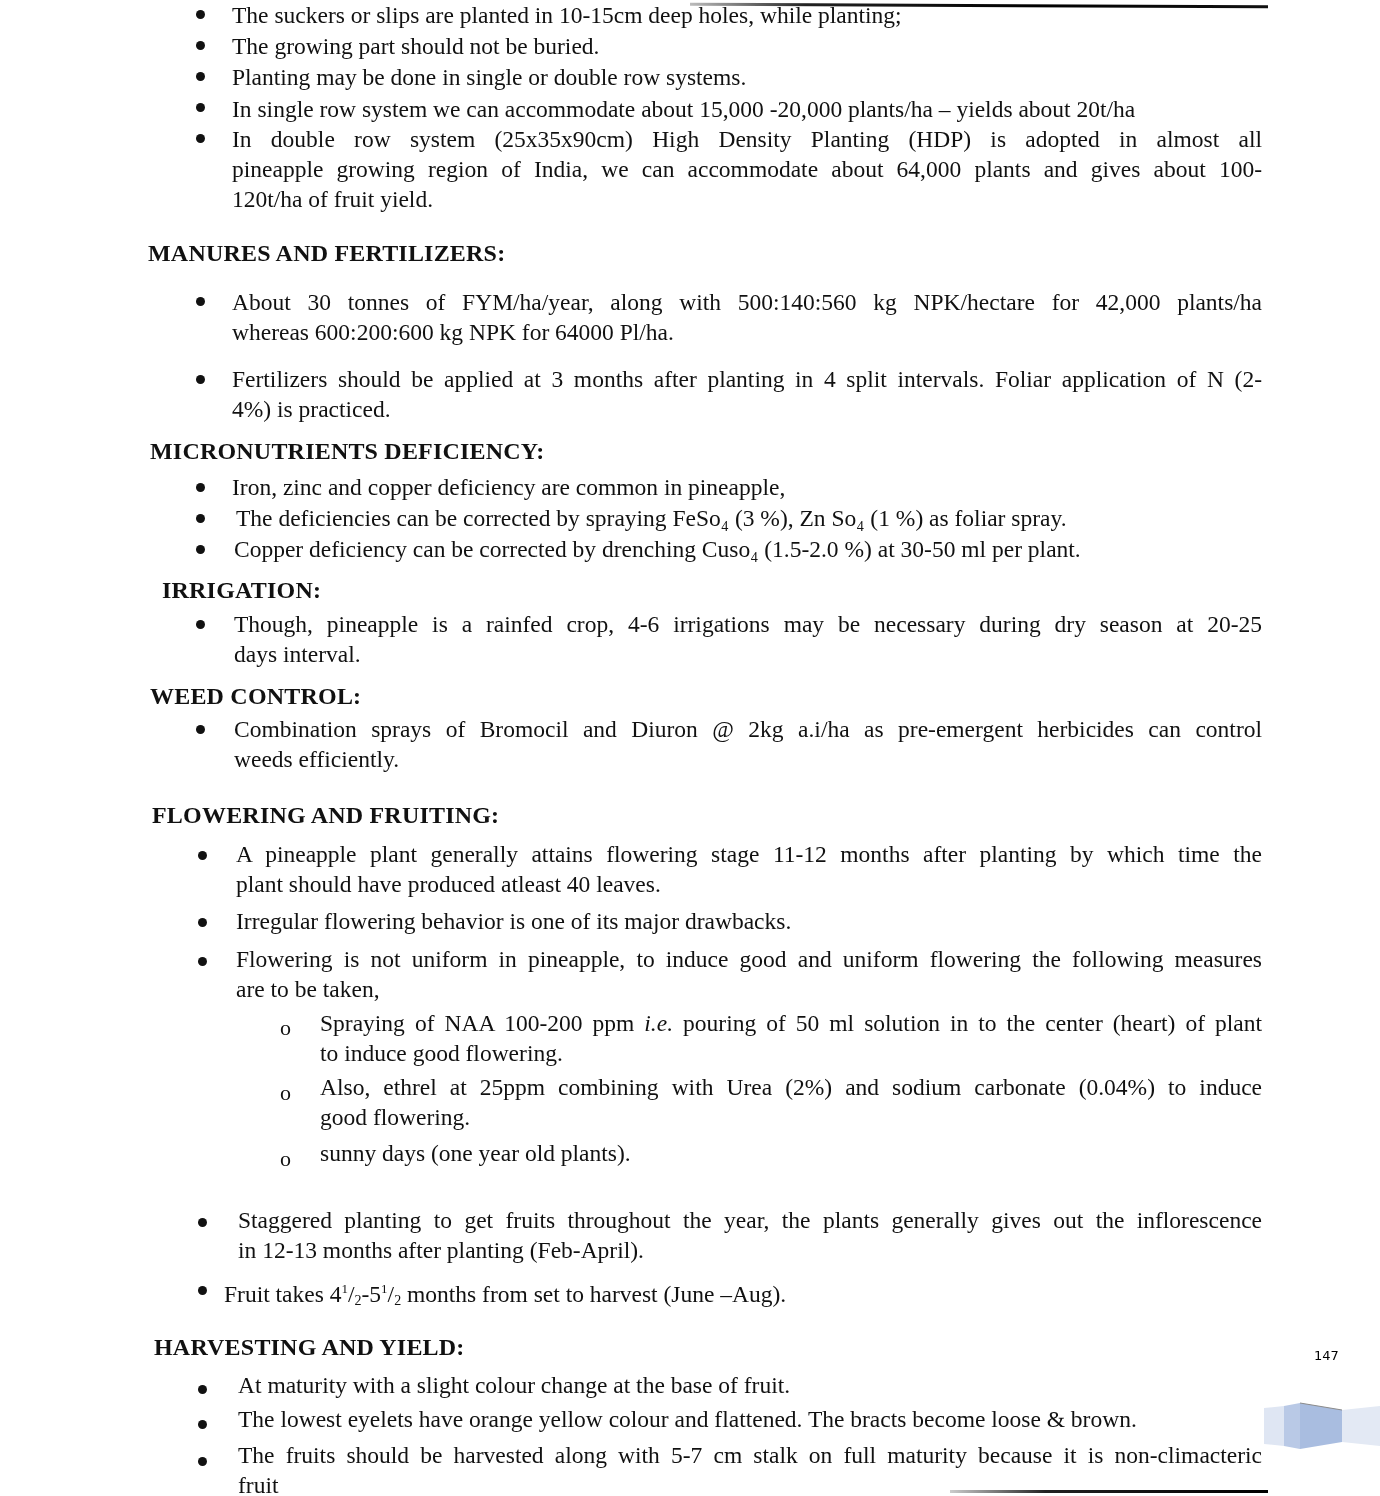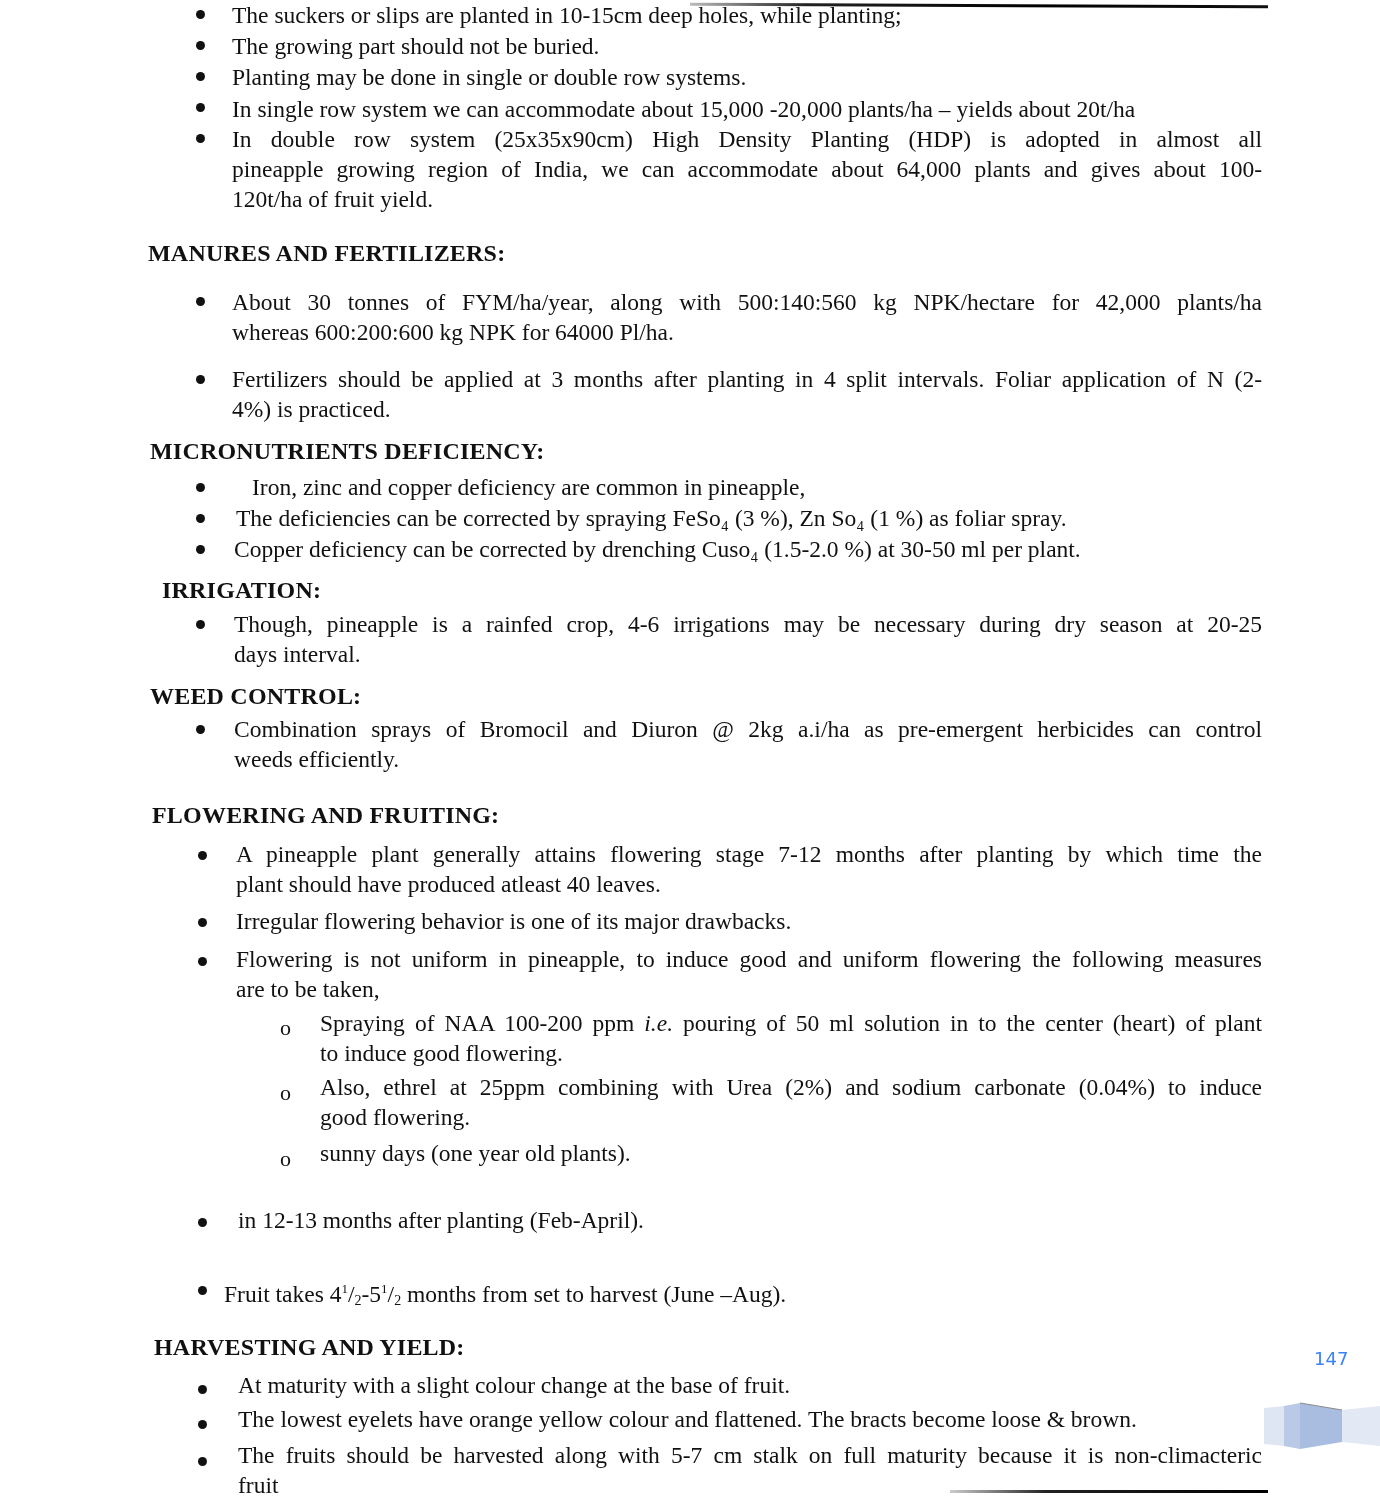--- a/index.html
+++ b/index.html
@@ -11,21 +11,21 @@
               transform: rotate(0.25deg); }
   .bottom-rule { position: absolute; left: 950px; top: 1490px; width: 318px; height: 3px;
                  background: linear-gradient(90deg, #ccc, #222 30%, #000); }
   .line { position: absolute; font-size: 23.5px; line-height: 30px; white-space: nowrap; }
   .heading { position: absolute; font-size: 24px; font-weight: bold; letter-spacing: 0.2px; white-space: nowrap; }
   .bullet { position: absolute; width: 9px; height: 9px; border-radius: 50%; background: #111; }
   .circ { position: absolute; font-size: 22px; line-height: 22px; }
   .justify { text-align: justify; text-align-last: justify; white-space: normal; }
   .block { position: absolute; font-size: 23.5px; line-height: 30px; }
   .page-number { position: absolute; left: 1314px; top: 1348px; font-family: "DejaVu Sans", sans-serif;
-                 font-size: 18px; color: #3b82f6; }
+                 font-size: 13px; color: #000000; }
   .page-tab { position: absolute; left: 1264px; top: 1400px; width: 116px; height: 52px; }
   sub { font-size: 14px; vertical-align: -3px; }
   sup { font-size: 13px; vertical-align: 9px; }
 </style>
 </head>
 <body>
 
 <div class="page">
   <div class="top-rule"></div>
 
@@ -51,21 +51,21 @@
     <div>whereas 600:200:600 kg NPK for 64000 Pl/ha.</div>
   </div>
   <div class="bullet" style="left:196px;top:375px"></div>
   <div class="block" style="left:232px;top:364px;width:1030px">
     <div class="justify">Fertilizers should be applied at 3 months after planting in 4 split intervals.  Foliar application of N (2-</div>
     <div>4%) is practiced.</div>
   </div>
 
   <div class="heading" style="left:150px;top:438px">MICRONUTRIENTS DEFICIENCY:</div>
   <div class="bullet" style="left:196px;top:483px"></div>
-  <div class="line" style="left:252px;top:472px">Iron, zinc and copper deficiency are common in pineapple,</div>
+  <div class="line" style="left:232px;top:472px">Iron, zinc and copper deficiency are common in pineapple,</div>
   <div class="bullet" style="left:196px;top:514px"></div>
   <div class="line" style="left:236px;top:503px">The deficiencies can be corrected by spraying FeSo₄ (3 %), Zn So₄ (1 %) as foliar spray.</div>
   <div class="bullet" style="left:196px;top:545px"></div>
   <div class="line" style="left:234px;top:534px">Copper deficiency can be corrected by drenching Cuso₄ (1.5-2.0 %) at 30-50 ml per plant.</div>
 
   <div class="heading" style="left:162px;top:577px">IRRIGATION:</div>
   <div class="bullet" style="left:196px;top:620px"></div>
   <div class="block" style="left:234px;top:609px;width:1028px">
     <div class="justify">Though, pineapple is a rainfed crop, 4-6 irrigations may be necessary during dry season at 20-25</div>
     <div>days interval.</div>
@@ -74,21 +74,21 @@
   <div class="heading" style="left:150px;top:683px">WEED CONTROL:</div>
   <div class="bullet" style="left:196px;top:725px"></div>
   <div class="block" style="left:234px;top:714px;width:1028px">
     <div class="justify">Combination sprays of Bromocil and Diuron @ 2kg a.i/ha as pre-emergent herbicides can control</div>
     <div>weeds efficiently.</div>
   </div>
 
   <div class="heading" style="left:152px;top:802px">FLOWERING AND FRUITING:</div>
   <div class="bullet" style="left:198px;top:851px"></div>
   <div class="block" style="left:236px;top:839px;width:1026px">
-    <div class="justify">A pineapple plant generally attains flowering stage 7-12 months after planting by which time the</div>
+    <div class="justify">A pineapple plant generally attains flowering stage 11-12 months after planting by which time the</div>
     <div>plant should have produced atleast 40 leaves.</div>
   </div>
   <div class="bullet" style="left:198px;top:918px"></div>
   <div class="line" style="left:236px;top:906px">Irregular flowering behavior is one of its major drawbacks.</div>
   <div class="bullet" style="left:198px;top:957px"></div>
   <div class="block" style="left:236px;top:944px;width:1026px">
     <div class="justify">Flowering is not uniform in pineapple, to induce good and uniform flowering the following measures</div>
     <div>are to be taken,</div>
   </div>
 
@@ -102,20 +102,21 @@
     <div class="justify">Also, ethrel at 25ppm combining with Urea (2%) and sodium carbonate (0.04%) to induce</div>
     <div>good flowering.</div>
   </div>
   <div class="circ" style="left:280px;top:1148px">o</div>
   <div class="block" style="left:320px;top:1138px;width:942px">
     <div>sunny days (one year old plants).</div>
   </div>
 
   <div class="bullet" style="left:198px;top:1218px"></div>
   <div class="block" style="left:238px;top:1205px;width:1024px">
+    <div class="justify">Staggered planting to get fruits throughout the year, the plants generally gives out the inflorescence</div>
     <div>in 12-13 months after planting (Feb-April).</div>
   </div>
   <div class="bullet" style="left:198px;top:1286px"></div>
   <div class="line" style="left:224px;top:1274px"><span>Fruit takes 4</span><sup>1</sup><span>/</span><sub>2</sub><span>-5</span><sup>1</sup><span>/</span><sub>2</sub><span> months from set to harvest (June –Aug).</span></div>
 
   <div class="heading" style="left:154px;top:1334px">HARVESTING AND YIELD:</div>
   <div class="bullet" style="left:198px;top:1385px"></div>
   <div class="line" style="left:238px;top:1370px">At maturity with a slight colour change at the base of fruit.</div>
   <div class="bullet" style="left:198px;top:1420px"></div>
   <div class="line" style="left:238px;top:1404px">The lowest eyelets have orange yellow colour and flattened. The bracts become loose &amp; brown.</div>

